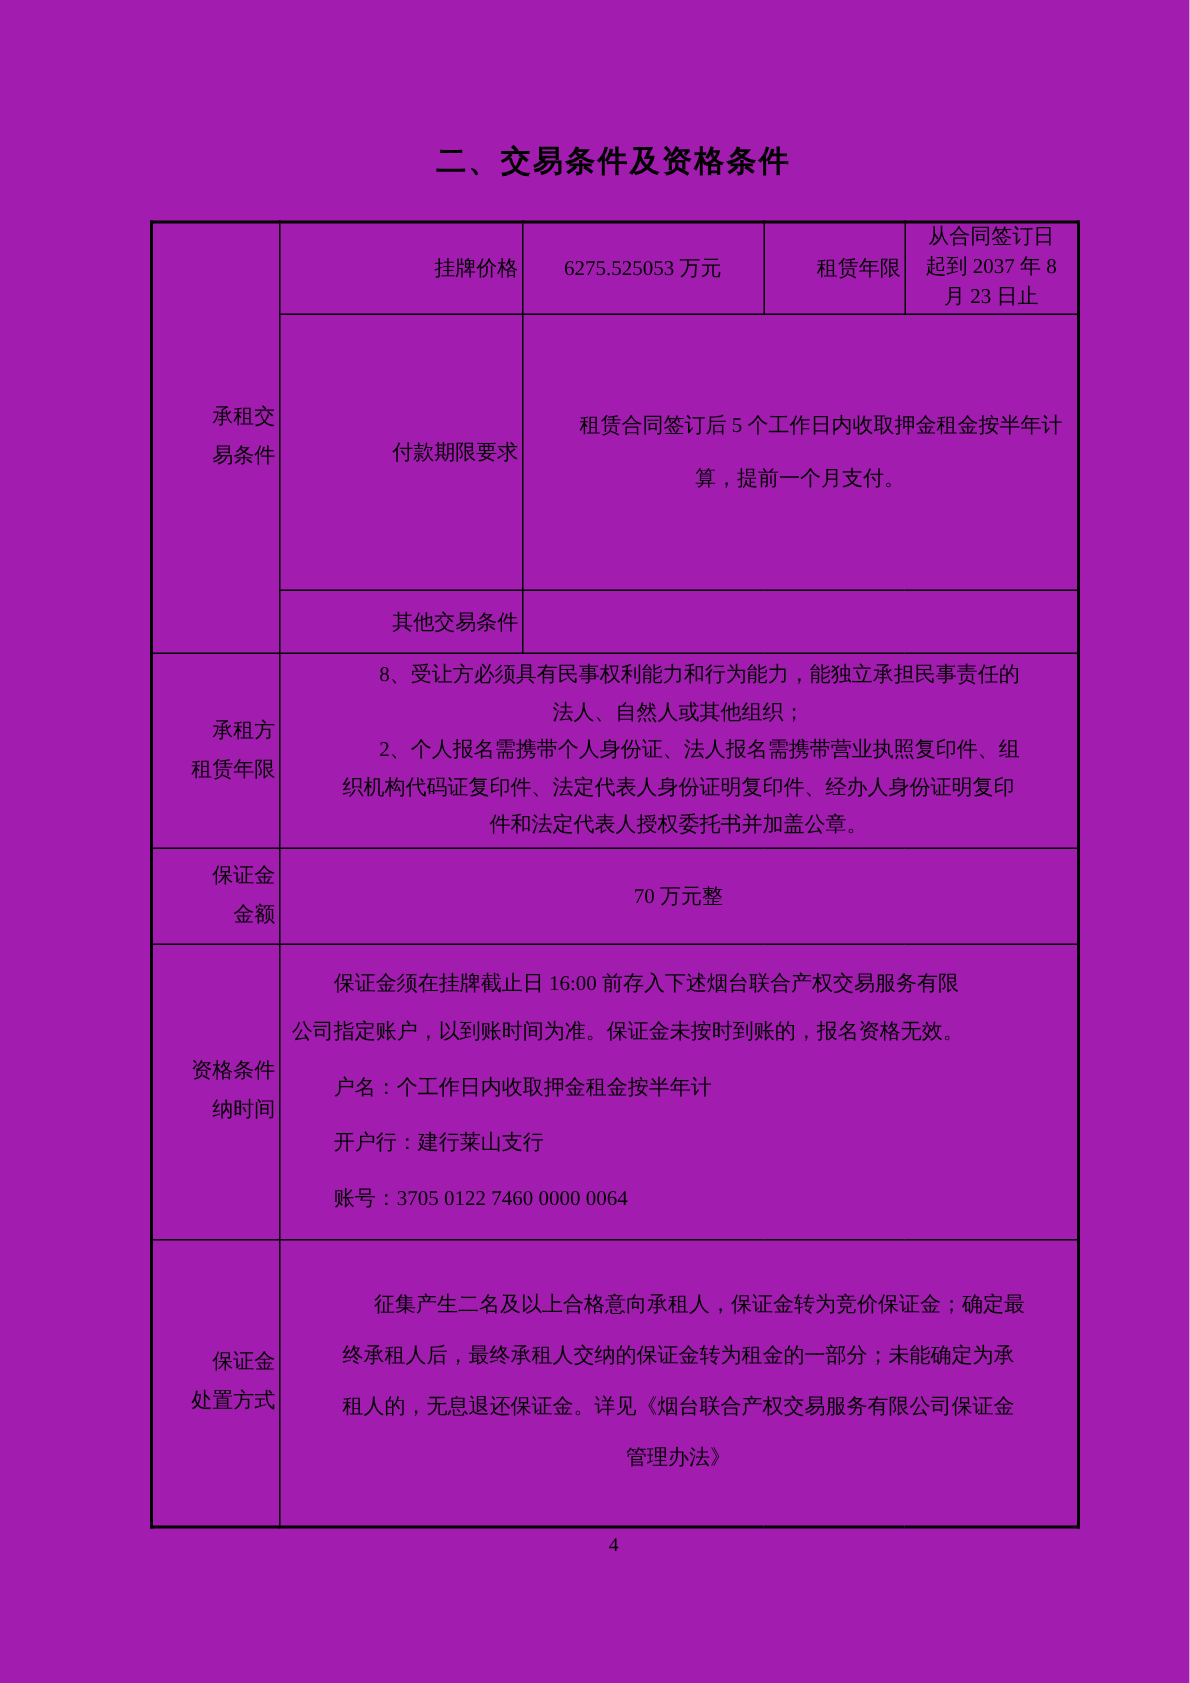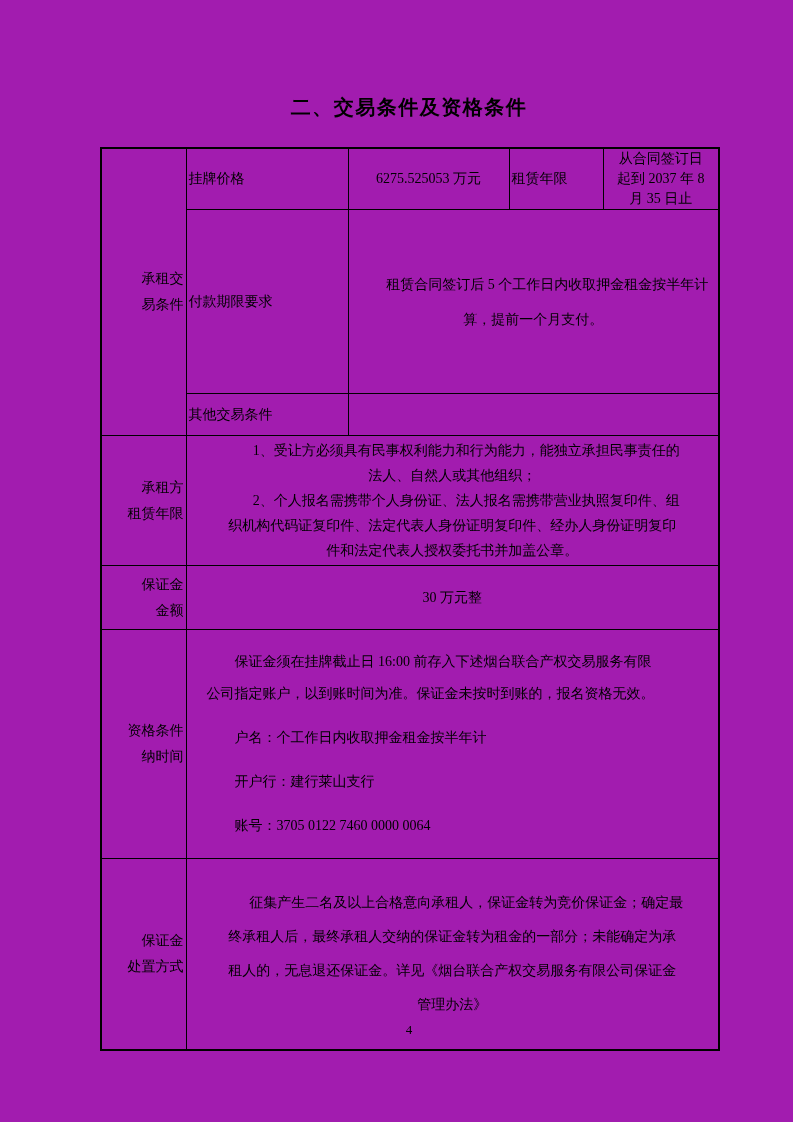--- a/index.html
+++ b/index.html
@@ -43,21 +43,21 @@
     overflow: hidden;
   }
   td.row-header {
     text-align: right;
     font-size: 15px;
     line-height: 26px;
     white-space: pre-line;
     padding: 0 2px;
   }
   td.label-cell {
-    text-align: left;
+    text-align: right;
     font-size: 15px;
     padding: 0 2px;
     margin-top: 37px;
   }
   td.value-cell {
     text-align: center;
     font-size: 15px;
     padding: 0 2px;
   }
   td.term-cell {
@@ -73,21 +73,21 @@
     white-space: pre-line;
   }
   td.payment-terms-cell { line-height: 35px; }
   td.qualification-cell { line-height: 25px; padding: 2px 6px; }
   td.center-cell {
     text-align: center;
     font-size: 15px;
   }
   td.deposit-payment-cell { padding: 4px 8px; }
   td.deposit-payment-cell p {
-    margin: 12px;
+    margin: 0;
     line-height: 32px;
     white-space: pre-line;
     text-align: left;
     font-size: 14px;
   }
   td.deposit-payment-cell p + p { margin-top: 5px; }
   td.disposal-cell { line-height: 34px; }
   .page-number {
     position: absolute;
     top: 1022px;
@@ -114,44 +114,44 @@
     </colgroup>
     <tbody>
       <tr style="height:61px">
         <td class="row-header" rowspan="3">承租交
 易条件</td>
         <td class="label-cell">挂牌价格</td>
         <td class="value-cell">6275.525053 万元</td>
         <td class="label-cell">租赁年限</td>
         <td class="term-cell">从合同签订日
 起到 2037 年 8
-月 35 日止</td>
+月 23 日止</td>
       </tr>
       <tr style="height:184px">
         <td class="label-cell">付款期限要求</td>
         <td class="content-cell payment-terms-cell" colspan="3">　　租赁合同签订后 5 个工作日内收取押金租金按半年计
 算，提前一个月支付。</td>
       </tr>
       <tr style="height:42px">
         <td class="label-cell">其他交易条件</td>
         <td class="content-cell" colspan="3"></td>
       </tr>
       <tr style="height:127px">
         <td class="row-header">承租方
 租赁年限</td>
-        <td class="content-cell qualification-cell" colspan="4">　　1、受让方必须具有民事权利能力和行为能力，能独立承担民事责任的
+        <td class="content-cell qualification-cell" colspan="4">　　8、受让方必须具有民事权利能力和行为能力，能独立承担民事责任的
 法人、自然人或其他组织；
 　　2、个人报名需携带个人身份证、法人报名需携带营业执照复印件、组
 织机构代码证复印件、法定代表人身份证明复印件、经办人身份证明复印
 件和法定代表人授权委托书并加盖公章。</td>
       </tr>
       <tr style="height:64px">
         <td class="row-header">保证金
 金额</td>
-        <td class="center-cell" colspan="4">30 万元整</td>
+        <td class="center-cell" colspan="4">70 万元整</td>
       </tr>
       <tr style="height:197px">
         <td class="row-header">资格条件
 纳时间</td>
         <td class="deposit-payment-cell" colspan="4">
           <p>　　保证金须在挂牌截止日 16:00 前存入下述烟台联合产权交易服务有限
 公司指定账户，以到账时间为准。保证金未按时到账的，报名资格无效。</p>
           <p>　　户名：个工作日内收取押金租金按半年计</p>
           <p>　　开户行：建行莱山支行</p>
           <p>　　账号：3705 0122 7460 0000 0064</p>

